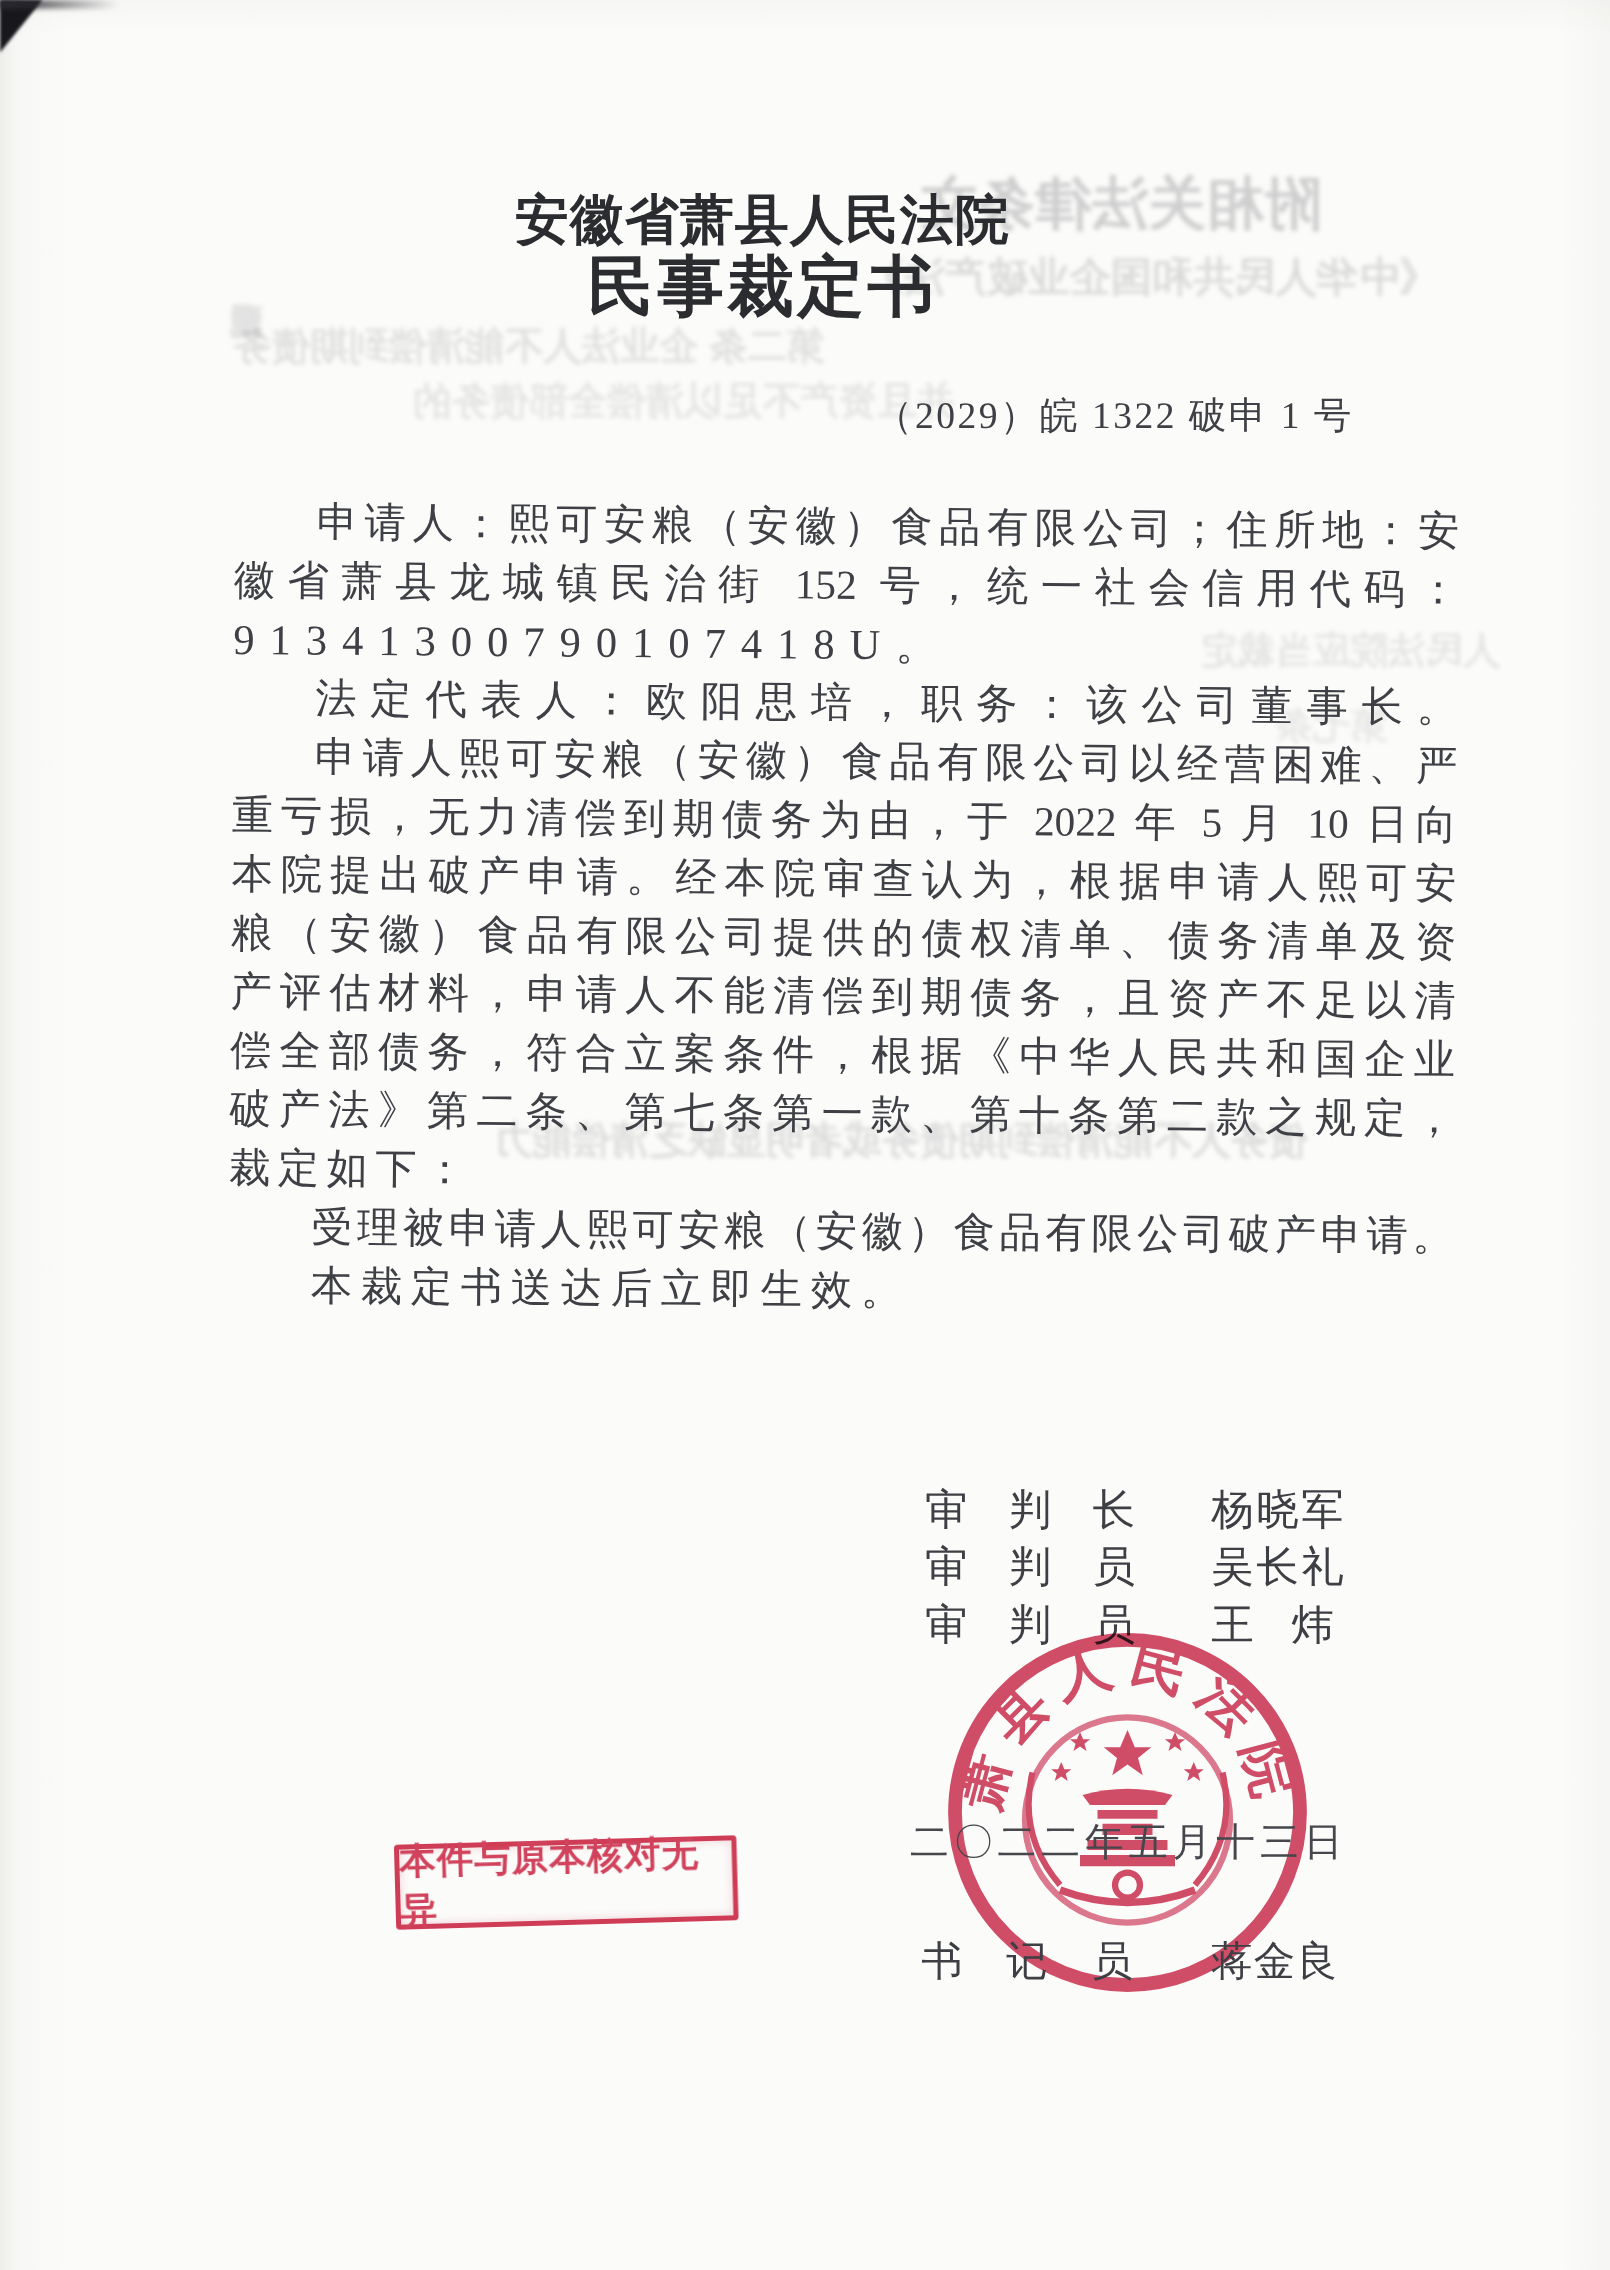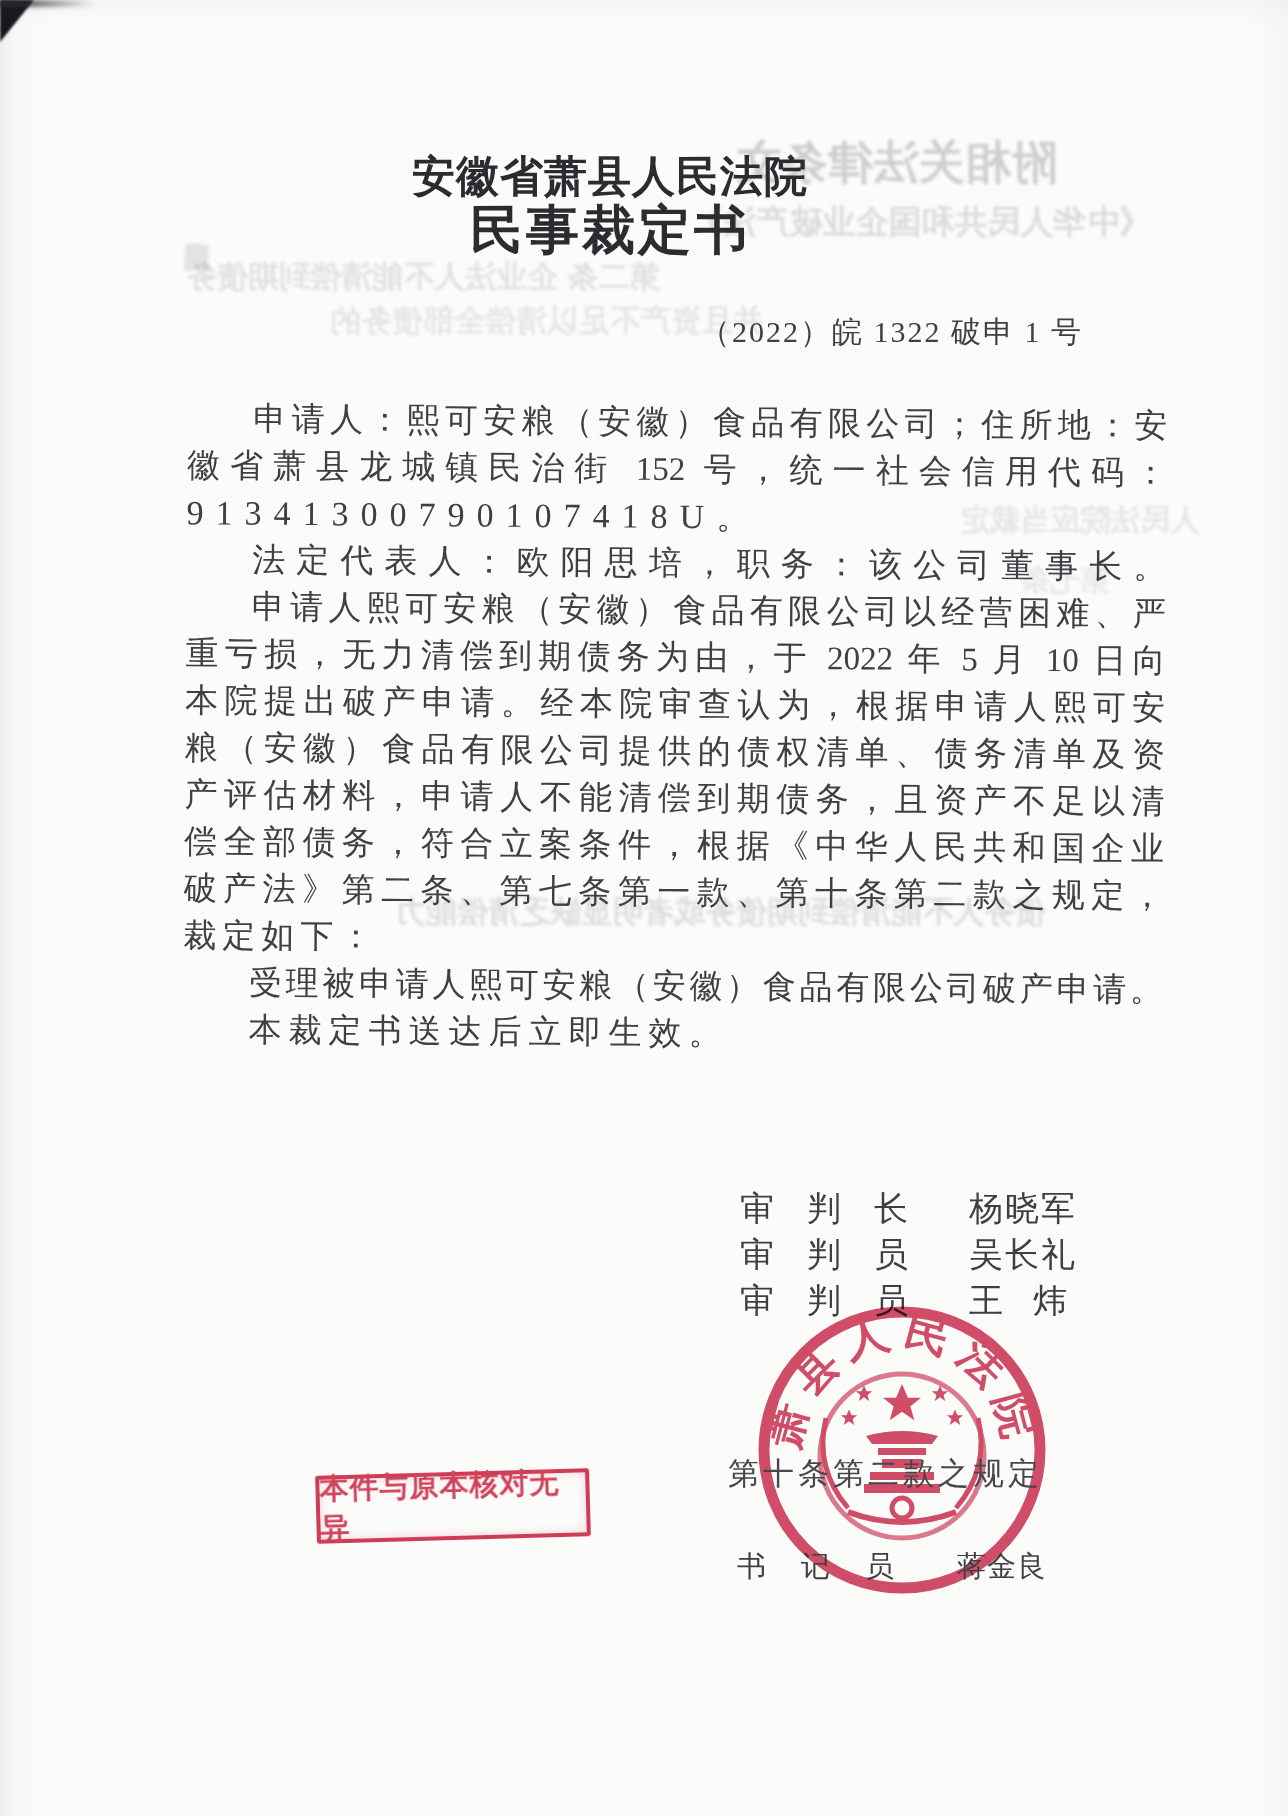--- a/index.html
+++ b/index.html
@@ -48,21 +48,21 @@
   .sig{position:absolute;left:740px;top:1186px;font-size:34px;color:#3e3f44;z-index:2;}
   .sig .row{display:flex;line-height:46px;align-items:flex-end;}
   .role{letter-spacing:33px;}
   .name{margin-left:28px;letter-spacing:2px;}
   .name.wide{letter-spacing:30px;}
   
   .seal{position:absolute;left:752px;top:1300px;width:300px;height:300px;z-index:3;
     opacity:.9;filter:blur(.4px);mix-blend-mode:multiply;}
   
   .dateline{position:absolute;left:728px;top:1453px;font-size:31px;letter-spacing:4px;color:#46474d;z-index:5;}
-  .clerk{position:absolute;left:737px;top:1547px;font-size:29px;color:#3e3f44;z-index:5;display:flex;}
+  .clerk{position:absolute;left:737px;top:1547px;font-size:33px;color:#3e3f44;z-index:5;display:flex;}
   .clerk .role{letter-spacing:35px;}
   .clerk .name{margin-left:28px;letter-spacing:1px;font-family:Liberation Mono, monospace;}
   
   .verify{position:absolute;left:316px;top:1472px;width:266px;height:60px;border:4px solid #cf3c55;
     border-radius:3px;display:flex;align-items:center;justify-content:center;
     font-size:29px;font-weight:700;letter-spacing:1px;color:#d1425c;transform:rotate(-1.6deg);
     font-family:"Liberation Sans","DejaVu Sans",sans-serif;
     box-shadow:inset 0 0 8px rgba(207,60,85,.22);z-index:4;filter:blur(.2px);}
 </style>
 </head>
@@ -79,21 +79,21 @@
   <div class="bleed b5">裁定受理</div>
   <div class="bleed b6">债务人不能清偿到期债务或者明显缺乏清偿能力</div>
   <div class="bleed b7">人民法院应当裁定</div>
   <div class="bleed b8">第七条</div>
 
   <div class="title">
     <div class="l1">安徽省萧县人民法院</div>
     <div class="l2">民事裁定书</div>
   </div>
 
-  <div class="caseno">（2022）皖 1322 破申 1 号</div>
+  <div class="caseno">（2029）皖 1322 破申 1 号</div>
 
   <div class="bodytext">
     <div class="ln ind j">申请人：熙可安粮（安徽）食品有限公司；住所地：安</div>
     <div class="ln j">徽省萧县龙城镇民治街 152 号，统一社会信用代码：</div>
     <div class="ln digits">91341300790107418U。</div>
     <div class="ln ind j">法定代表人：欧阳思培，职务：该公司董事长。</div>
     <div class="ln ind j">申请人熙可安粮（安徽）食品有限公司以经营困难、严</div>
     <div class="ln j">重亏损，无力清偿到期债务为由，于 2022 年 5 月 10 日向</div>
     <div class="ln j">本院提出破产申请。经本院审查认为，根据申请人熙可安</div>
     <div class="ln j">粮（安徽）食品有限公司提供的债权清单、债务清单及资</div>
@@ -152,21 +152,21 @@
         <path d="M96,212 Q150,232 204,212" stroke-width="6"></path>
         <path d="M74,118 Q62,168 96,208" stroke-width="5"></path>
         <path d="M226,118 Q238,168 204,208" stroke-width="5"></path>
       </g>
     </g>
     <text font-size="44" font-weight="bold" letter-spacing="10" fill="#cf3a59" font-family="Liberation Sans, DejaVu Sans, sans-serif">
       <textPath href="#sealArc" startOffset="50%" text-anchor="middle">萧县人民法院</textPath>
     </text>
   </svg>
 
-  <div class="dateline">第十条第二款之规定</div>
+  <div class="dateline">二〇二二年五月十三日</div>
 
   <div class="clerk">
     <span class="role">书记员</span>
     <span class="name">蒋金良</span>
   </div>
 
   <div class="verify">本件与原本核对无异</div>
 
 </div>
 

